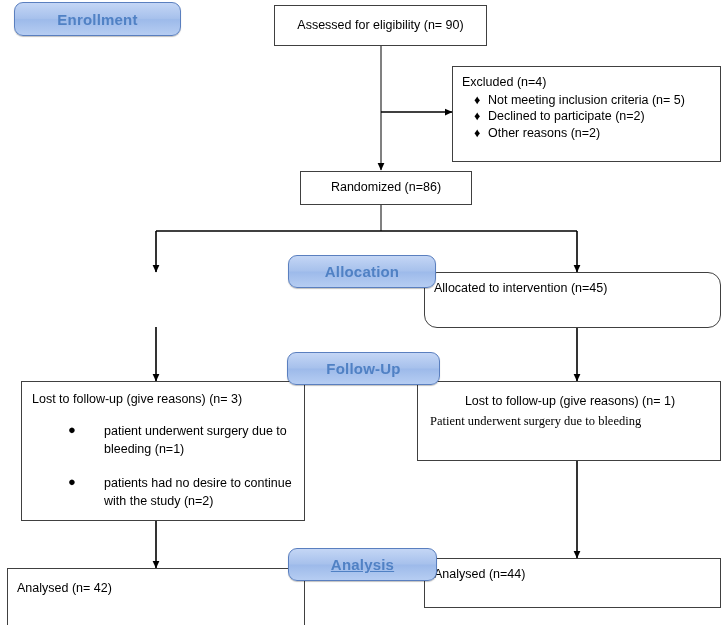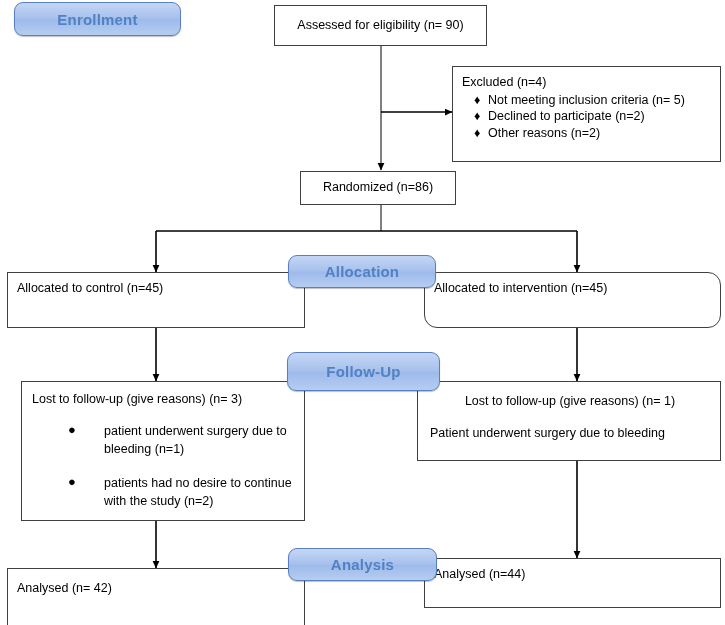--- a/index.html
+++ b/index.html
@@ -87,21 +87,21 @@
     margin: 0 0 16px 0;
     line-height: 1.45;
   }
   ul.rlist li .bullet {
     position: absolute;
     left: 0;
     top: -1px;
     font-size: 13px;
   }
   .line1 { margin: 0; text-align: center; }
-  .line2 { margin-top: 16px; }
+  .line2 { margin-top: 4px; font-family: Liberation Serif, serif; }
 </style>
 </head>
 <body>
 
 <div id="diagram">
 
   <svg id="edges" viewBox="0 0 725 625" xmlns="http://www.w3.org/2000/svg">
     <defs>
       <marker id="arrowblack" markerWidth="9" markerHeight="9" refX="7.5" refY="3.6" orient="auto" markerUnits="userSpaceOnUse">
         <path d="M0,0 L8,3.6 L0,7.2 z" fill="#000000"></path>
@@ -125,25 +125,25 @@
   </svg>
 
   <div class="stage" style="left:14px; top:2px; width:167px; height:34px;">
     <span>Enrollment</span>
   </div>
 
   <div class="stage" style="left:288px; top:255px; width:148px; height:33px; z-index:5;">
     <span>Allocation</span>
   </div>
 
-  <div class="stage" style="left:287px; top:352px; width:153px; height:39px; z-index:5;">
+  <div class="stage" style="left:287px; top:352px; width:153px; height:33px; z-index:5;">
     <span>Follow-Up</span>
   </div>
 
-  <div class="stage" style="left:288px; top:548px; width:149px; height:33px; z-index:5;">
+  <div class="stage" style="left:288px; top:548px; width:149px; height:33px; z-index:5;text-decoration:underline;">
     <span>Analysis</span>
   </div>
 
   <div class="box center" style="left:274px; top:5px; width:213px; height:41px;">
     <span class="txt">Assessed for eligibility (n= 90)</span>
   </div>
 
   <div class="box pad" style="left:452px; top:66px; width:269px; height:96px;">
     <span class="txt">Excluded (n=4)</span>
     <ul class="blist">
@@ -155,27 +155,24 @@
         <span class="bullet">♦</span>
         <span>Declined to participate (n=2)</span>
       </li>
       <li>
         <span class="bullet">♦</span>
         <span>Other reasons (n=2)</span>
       </li>
     </ul>
   </div>
 
-  <div class="box center" style="left:300px; top:171px; width:156px; height:34px;">
+  <div class="box center" style="left:300px; top:171px; width:172px; height:34px;">
     <span class="txt">Randomized (n=86)</span>
   </div>
 
-  <div class="box pad" style="left:7px; top:272px; width:298px; height:56px;">
-    <span class="txt">Allocated to control (n=45)</span>
-  </div>
 
   <div class="box pad" style="left:424px; top:272px; width:297px; height:56px;border-radius:13px;">
     <span class="txt">Allocated to intervention (n=45)</span>
   </div>
 
   <div class="box pad" style="left:21px; top:381px; width:284px; height:140px; padding:10px 8px 6px 10px;">
     <span class="txt">Lost to follow-up (give reasons) (n= 3)</span>
     <ul class="rlist" style="margin-top:14px;">
       <li>
         <span class="bullet">●</span>

